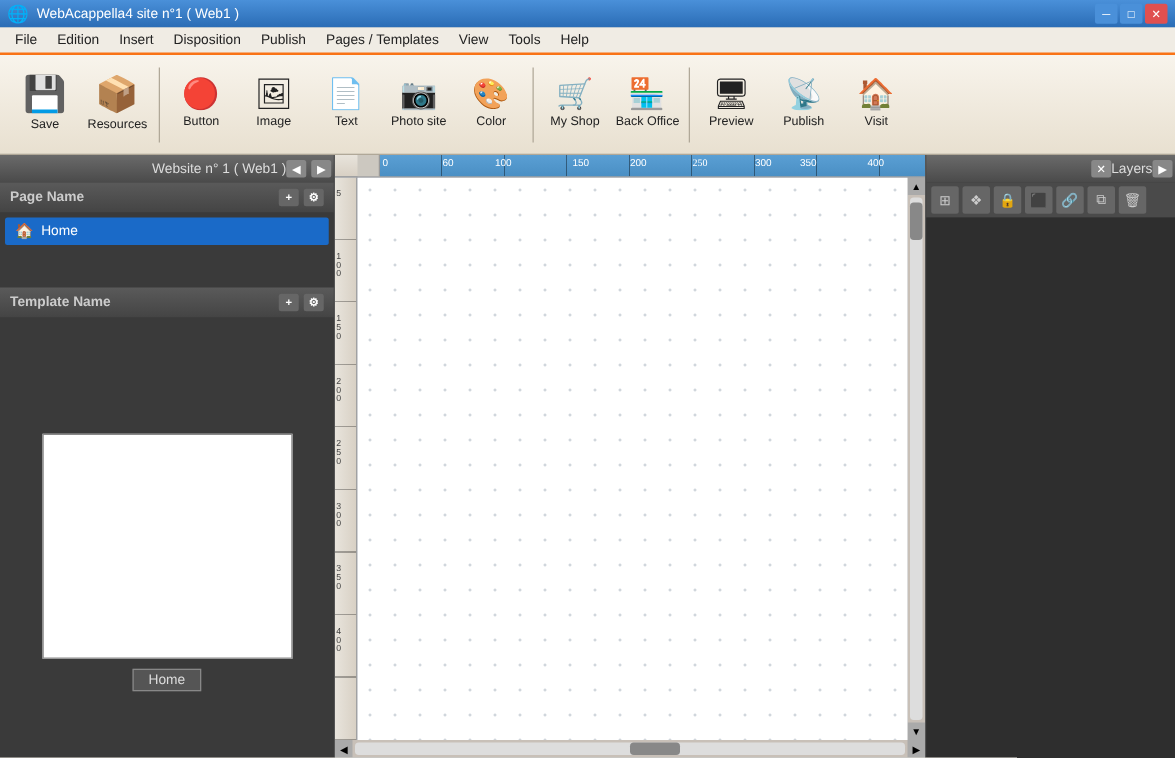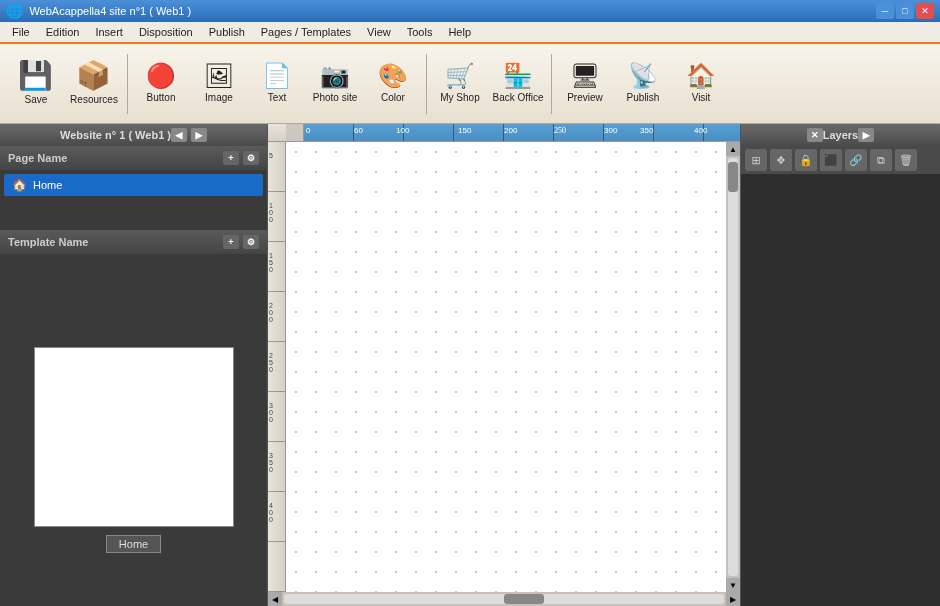--- a/index.html
+++ b/index.html
@@ -75,25 +75,25 @@
     #left-panel {
       width: 268px;
       background: #3a3a3a;
       display: flex; flex-direction: column;
       border-right: 1px solid #555;
       flex-shrink: 0;
     }
     .panel-header {
       height: 22px;
       background: linear-gradient(to bottom, #6a6a6a, #4a4a4a);
-      display: flex; align-items: center; justify-content: center;
-      padding: 0 21px;
+      display: flex; align-items: center; justify-content: flex-end;
+      padding: 0 2px;
       color: #ddd;
       font-size: 11px;
-      font-weight: bold;
+      font-weight: normal;
     }
     .panel-header .controls { display: flex; gap: 4px; align-items: center; }
     .panel-ctrl-btn {
       width: 16px; height: 14px; background: #888; border-radius: 2px;
       display: flex; align-items: center; justify-content: center;
       font-size: 9px; color: white; cursor: pointer;
     }
     .section-header {
       height: 24px;
       background: linear-gradient(to bottom, #5a5a5a, #444);

